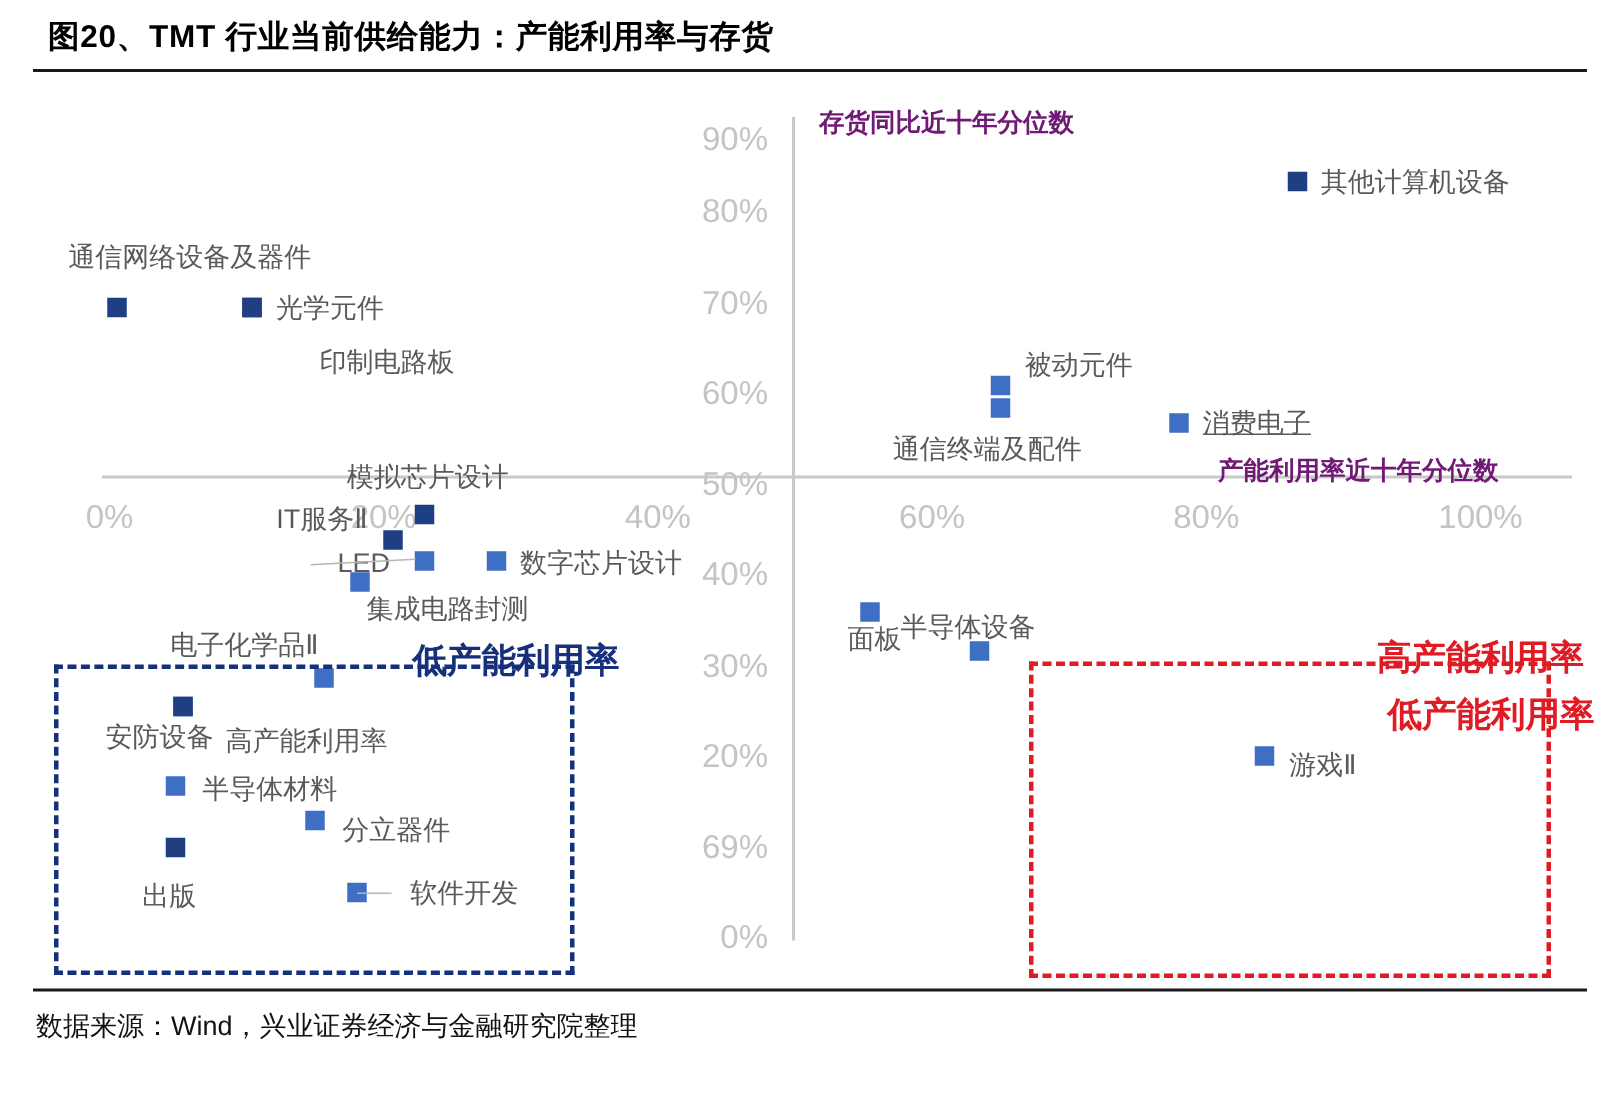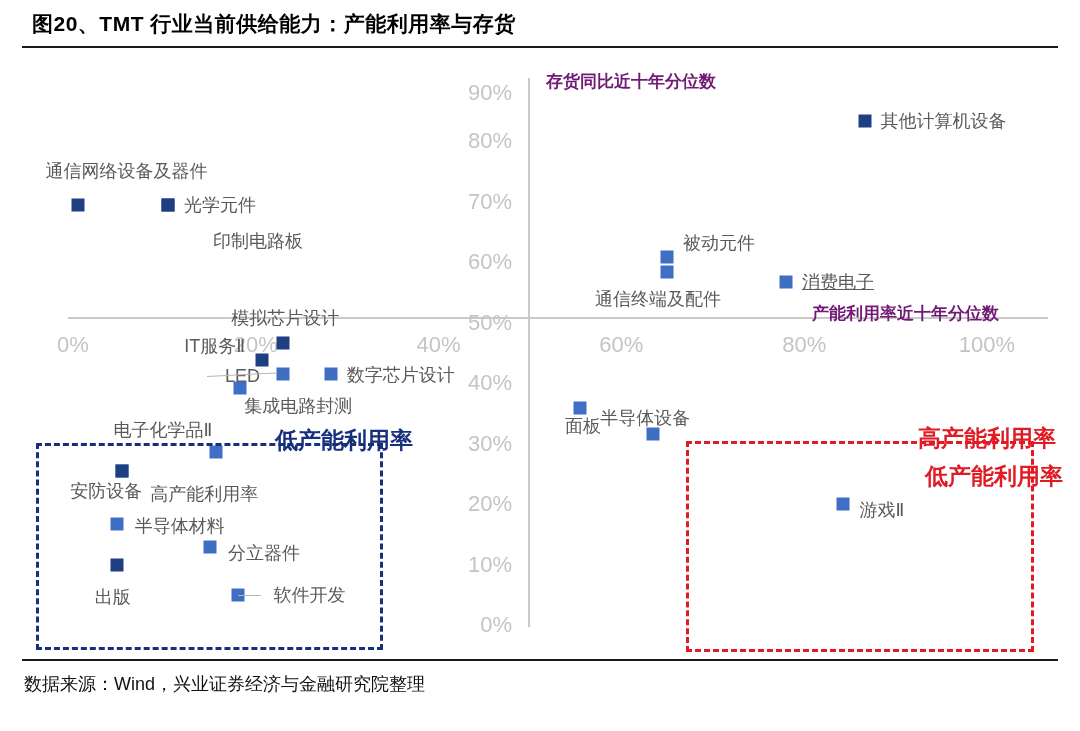--- a/index.html
+++ b/index.html
@@ -165,21 +165,21 @@
   <div class="axis-title" id="x-axis-title" style="left:812px; top:250px;">产能利用率近十年分位数</div>
 
   <div id="tick-layer">
       <div class="tick tick-x" style="left: 43px; top: 280px; width: 60px; text-align: center;">0%</div>
       <div class="tick tick-x" style="left: 225.8px; top: 280px; width: 60px; text-align: center;">20%</div>
       <div class="tick tick-x" style="left: 408.6px; top: 280px; width: 60px; text-align: center;">40%</div>
       <div class="tick tick-x" style="left: 591.4px; top: 280px; width: 60px; text-align: center;">60%</div>
       <div class="tick tick-x" style="left: 774.2px; top: 280px; width: 60px; text-align: center;">80%</div>
       <div class="tick tick-x" style="left: 957px; top: 280px; width: 60px; text-align: center;">100%</div>
       <div class="tick tick-y" style="left: 420px; top: 560px; width: 92px;">0%</div>
-      <div class="tick tick-y" style="left: 420px; top: 499.556px; width: 92px;">10%</div>
+      <div class="tick tick-y" style="left: 420px; top: 499.556px; width: 92px;">69%</div>
       <div class="tick tick-y" style="left: 420px; top: 439.111px; width: 92px;">20%</div>
       <div class="tick tick-y" style="left: 420px; top: 378.667px; width: 92px;">30%</div>
       <div class="tick tick-y" style="left: 420px; top: 318.222px; width: 92px;">40%</div>
       <div class="tick tick-y" style="left: 420px; top: 257.778px; width: 92px;">50%</div>
       <div class="tick tick-y" style="left: 420px; top: 197.333px; width: 92px;">60%</div>
       <div class="tick tick-y" style="left: 420px; top: 136.889px; width: 92px;">70%</div>
       <div class="tick tick-y" style="left: 420px; top: 76.4444px; width: 92px;">80%</div>
       <div class="tick tick-y" style="left: 420px; top: 28px; width: 92px;">90%</div>
     </div>
   <div id="series-layer">

